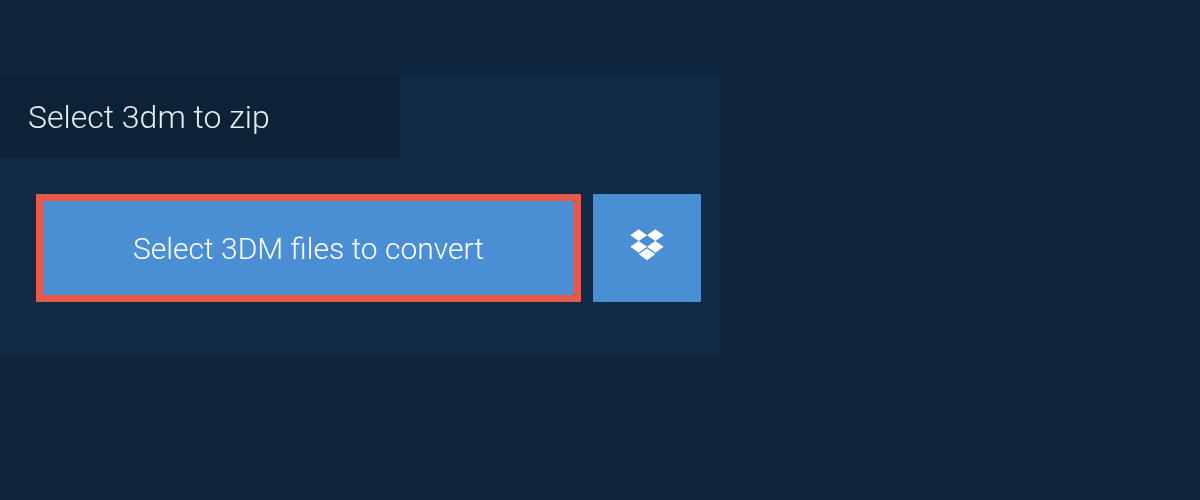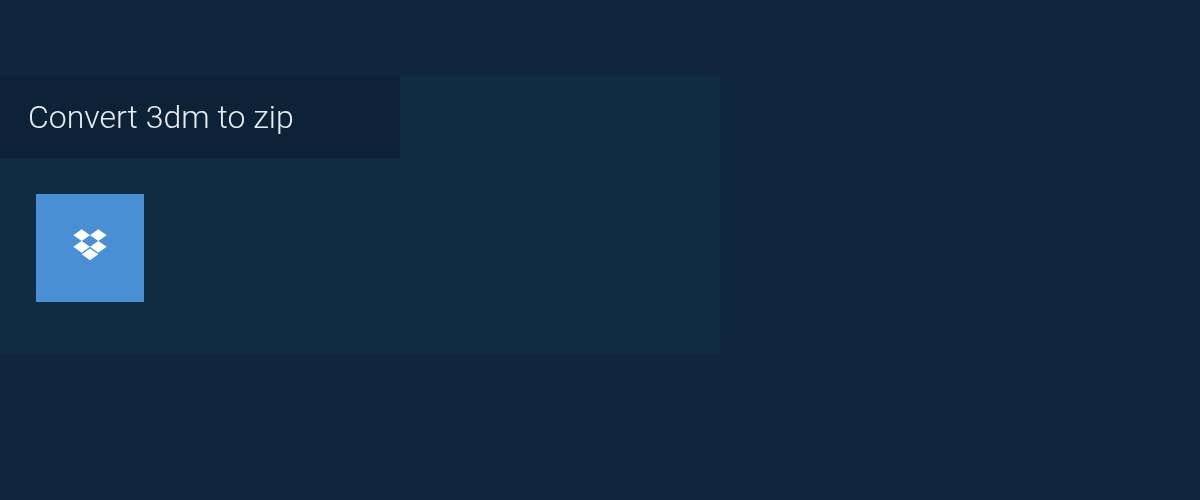--- a/index.html
+++ b/index.html
@@ -67,23 +67,26 @@
     .dropbox-btn svg {
       width: 40px;
       height: 40px;
       fill: #ffffff;
     }
   </style>
 </head>
 <body>
 
 <div class="card">
-  <div class="tab">Convert 3dm to zip</div>
+  <div class="tab">Select 3dm to zip</div>
 
   <div class="button-row">
+    <div class="select-btn">
+      <span>Select 3DM files to convert</span>
+    </div>
     <div class="dropbox-btn">
       <span>
         <svg viewBox="0 0 48 48" xmlns="http://www.w3.org/2000/svg">
           <path d="M14 4 L24 11 L14 18 L4 11 Z"></path>
           <path d="M34 4 L44 11 L34 18 L24 11 Z"></path>
           <path d="M14 18 L24 25 L14 32 L4 25 Z"></path>
           <path d="M34 18 L44 25 L34 32 L24 25 Z"></path>
           <path d="M14 34 L24 27 L34 34 L24 41 Z"></path>
         </svg>
       </span>

